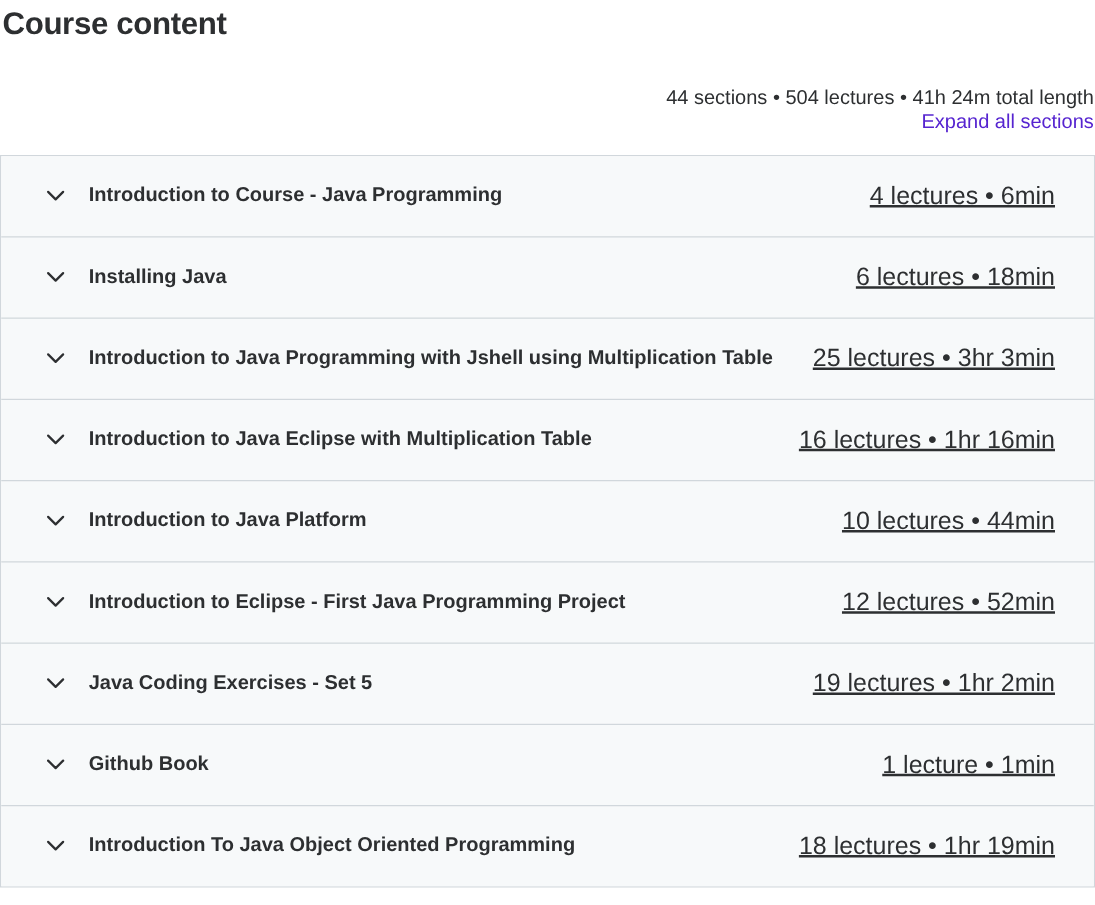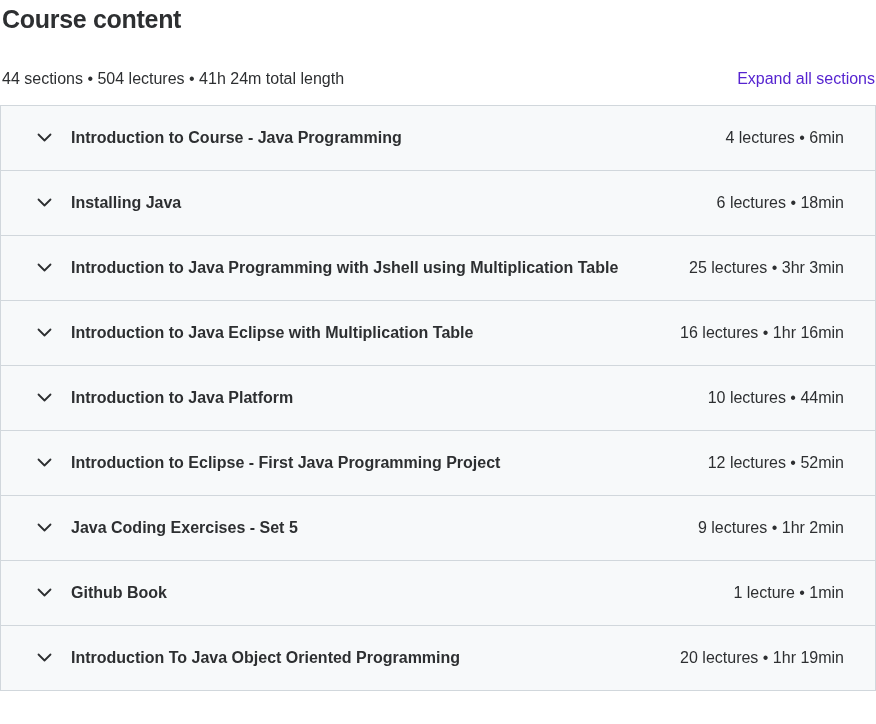--- a/index.html
+++ b/index.html
@@ -15,22 +15,23 @@
     background:#ffffff;color:var(--text);
     font-family:"Liberation Sans",sans-serif;
   }
   .page{padding:5px 0 0 0;}
   .page-title{
     margin:0 4px 36px 2px;
     font-size:25px;line-height:28px;font-weight:700;
     letter-spacing:-0.3px;color:var(--text);
   }
   .stats-row{
-    display:flex;justify-content:space-between;align-items:center;
+    display:flex;justify-content:space-between;align-items:flex-end;
     margin:0 1px 17px 2px;
+    flex-direction:column;
   }
   .summary{font-size:16px;line-height:19px;color:var(--text);}
   .expand-link{
     font-size:16px;line-height:19px;font-weight:400;
     color:var(--accent);cursor:pointer;text-decoration:none;white-space:nowrap;
   }
   .section-list{
     border:1px solid var(--border);
   }
   .section-row{
@@ -46,22 +47,22 @@
     margin-right:19px;color:var(--text);
   }
   .chevron svg{display:block;}
   .section-title{
     flex:1 1 auto;
     font-size:16px;line-height:24px;font-weight:700;
     color:var(--text);
   }
   .section-meta{
     flex:none;margin-left:24px;
-    font-size:16px;line-height:24px;font-weight:400;
-    color:var(--text);white-space:nowrap;
+    font-size:20px;line-height:24px;font-weight:400;
+    color:var(--text);white-space:nowrap;text-decoration:underline;
   }
 </style>
 </head>
 <body>
 
 <div class="page">
   <h1 class="page-title">Course content</h1>
 
   <div class="stats-row">
     <span class="summary">44 sections • 504 lectures • 41h 24m total length</span>
@@ -129,36 +130,36 @@
     <span class="section-meta">12 lectures • 52min</span>
   </div>
 
   <div class="section-row">
     <span class="chevron">
       <svg width="15" height="10" viewBox="0 0 15 10" fill="none" xmlns="http://www.w3.org/2000/svg">
         <path d="M1.5 1.5 L7.5 7.5 L13.5 1.5" stroke="currentColor" stroke-width="1.8" stroke-linecap="round" stroke-linejoin="round"></path>
       </svg>
     </span>
     <span class="section-title">Java Coding Exercises - Set 5</span>
-    <span class="section-meta">9 lectures • 1hr 2min</span>
+    <span class="section-meta">19 lectures • 1hr 2min</span>
   </div>
 
   <div class="section-row">
     <span class="chevron">
       <svg width="15" height="10" viewBox="0 0 15 10" fill="none" xmlns="http://www.w3.org/2000/svg">
         <path d="M1.5 1.5 L7.5 7.5 L13.5 1.5" stroke="currentColor" stroke-width="1.8" stroke-linecap="round" stroke-linejoin="round"></path>
       </svg>
     </span>
     <span class="section-title">Github Book</span>
     <span class="section-meta">1 lecture • 1min</span>
   </div>
 
   <div class="section-row">
     <span class="chevron">
       <svg width="15" height="10" viewBox="0 0 15 10" fill="none" xmlns="http://www.w3.org/2000/svg">
         <path d="M1.5 1.5 L7.5 7.5 L13.5 1.5" stroke="currentColor" stroke-width="1.8" stroke-linecap="round" stroke-linejoin="round"></path>
       </svg>
     </span>
     <span class="section-title">Introduction To Java Object Oriented Programming</span>
-    <span class="section-meta">20 lectures • 1hr 19min</span>
+    <span class="section-meta">18 lectures • 1hr 19min</span>
   </div>
 </div>
 </div>
 
 </body></html>

